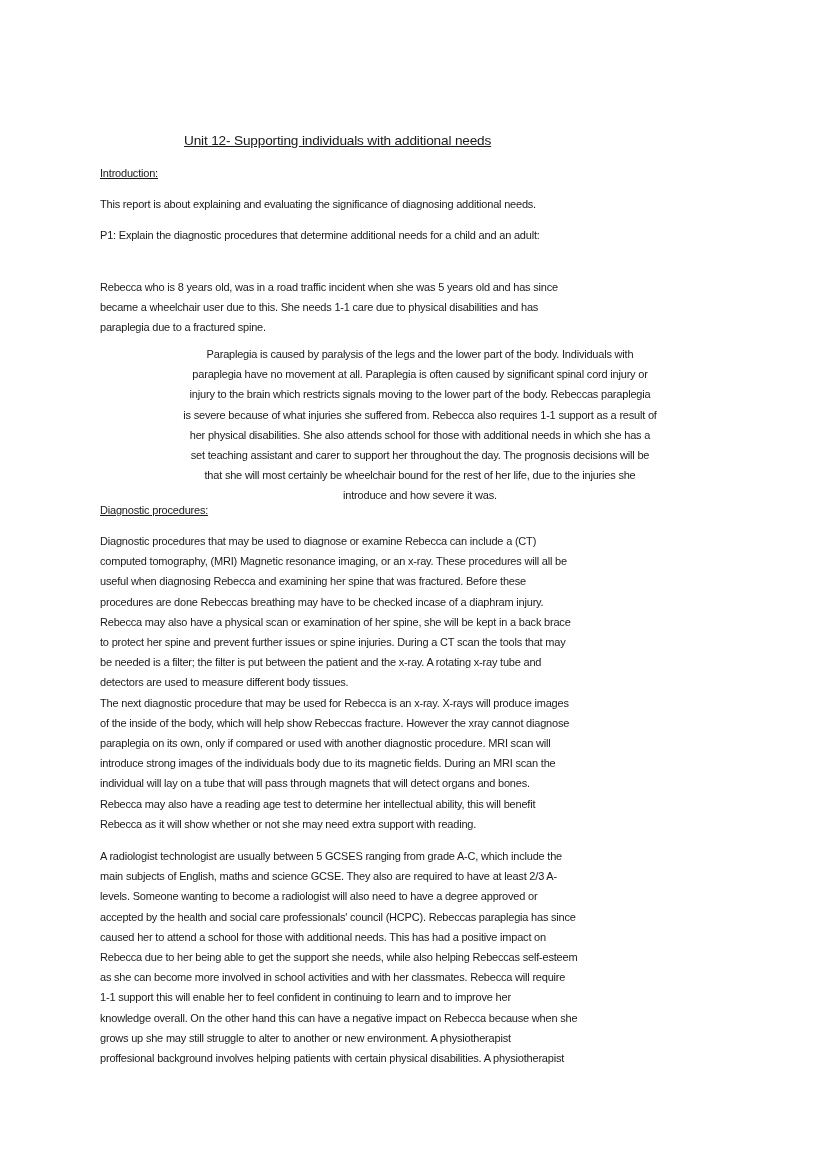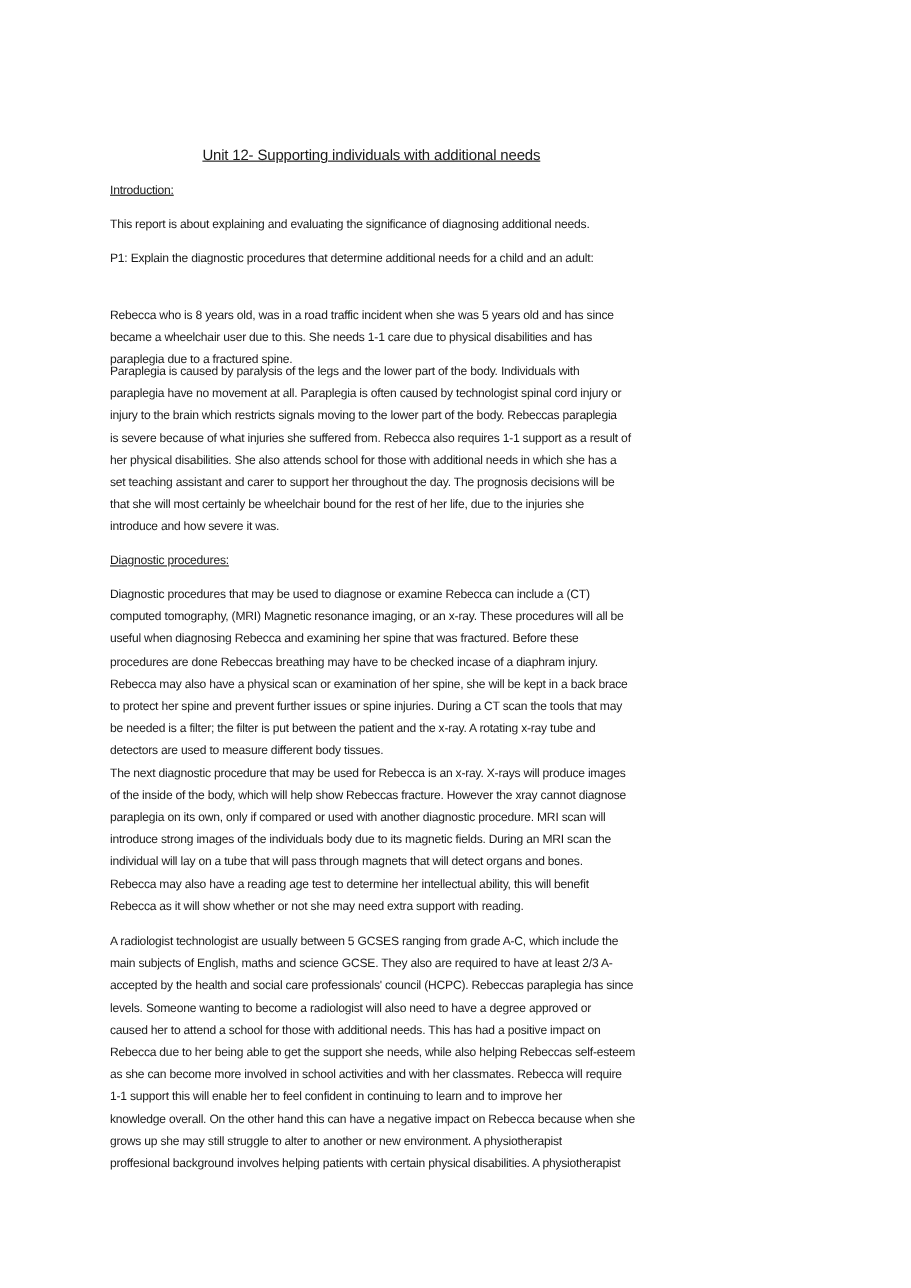--- a/index.html
+++ b/index.html
@@ -61,23 +61,23 @@
   <div class="block" style="top:194px;">This report is about explaining and evaluating the significance of diagnosing additional needs.</div>
 
   <div class="block" style="top:225px;">P1: Explain the diagnostic procedures that determine additional needs for a child and an adult:</div>
 
   <div class="block" style="top:257px;margin-top:20px;">
     <span class="line">Rebecca who is 8 years old, was in a road traffic incident when she was 5 years old and has since</span>
     <span class="line">became a wheelchair user due to this. She needs 1-1 care due to physical disabilities and has</span>
     <span class="line">paraplegia due to a fractured spine.</span>
   </div>
 
-  <div class="block" style="top:328px;">
+  <div class="block" style="top:344px;text-align:center;">
     <span class="line">Paraplegia is caused by paralysis of the legs and the lower part of the body. Individuals with</span>
-    <span class="line">paraplegia have no movement at all. Paraplegia is often caused by technologist spinal cord injury or</span>
+    <span class="line">paraplegia have no movement at all. Paraplegia is often caused by significant spinal cord injury or</span>
     <span class="line">injury to the brain which restricts signals moving to the lower part of the body. Rebeccas paraplegia</span>
     <span class="line">is severe because of what injuries she suffered from. Rebecca also requires 1-1 support as a result of</span>
     <span class="line">her physical disabilities. She also attends school for those with additional needs in which she has a</span>
     <span class="line">set teaching assistant and carer to support her throughout the day. The prognosis decisions will be</span>
     <span class="line">that she will most certainly be wheelchair bound for the rest of her life, due to the injuries she</span>
     <span class="line">introduce and how severe it was.</span>
   </div>
 
   <div class="block heading" style="top:500px;">Diagnostic procedures:</div>
 
@@ -95,22 +95,22 @@
     <span class="line">paraplegia on its own, only if compared or used with another diagnostic procedure. MRI scan will</span>
     <span class="line">introduce strong images of the individuals body due to its magnetic fields. During an MRI scan the</span>
     <span class="line">individual will lay on a tube that will pass through magnets that will detect organs and bones.</span>
     <span class="line">Rebecca may also have a reading age test to determine her intellectual ability, this will benefit</span>
     <span class="line">Rebecca as it will show whether or not she may need extra support with reading.</span>
   </div>
 
   <div class="block" style="top:846px;">
     <span class="line">A radiologist technologist are usually between 5 GCSES ranging from grade A-C, which include the</span>
     <span class="line">main subjects of English, maths and science GCSE. They also are required to have at least 2/3 A-</span>
+    <span class="line">levels. Someone wanting to become a radiologist will also need to have a degree approved or</span>
     <span class="line">accepted by the health and social care professionals' council (HCPC). Rebeccas paraplegia has since</span>
-    <span class="line">levels. Someone wanting to become a radiologist will also need to have a degree approved or</span>
     <span class="line">caused her to attend a school for those with additional needs.  This has had a positive impact on</span>
     <span class="line">Rebecca due to her being able to get the support she needs, while also helping Rebeccas self-esteem</span>
     <span class="line">as she can become more involved in school activities and with her classmates. Rebecca will require</span>
     <span class="line">1-1 support this will enable her to feel confident in continuing to learn and to improve her</span>
     <span class="line">knowledge overall. On the other hand this can have a negative impact on Rebecca because when she</span>
     <span class="line">grows up she may still struggle to alter to another or new environment. A physiotherapist</span>
     <span class="line">proffesional background involves helping patients with certain physical disabilities. A physiotherapist</span>
   </div>
 
 </div>

